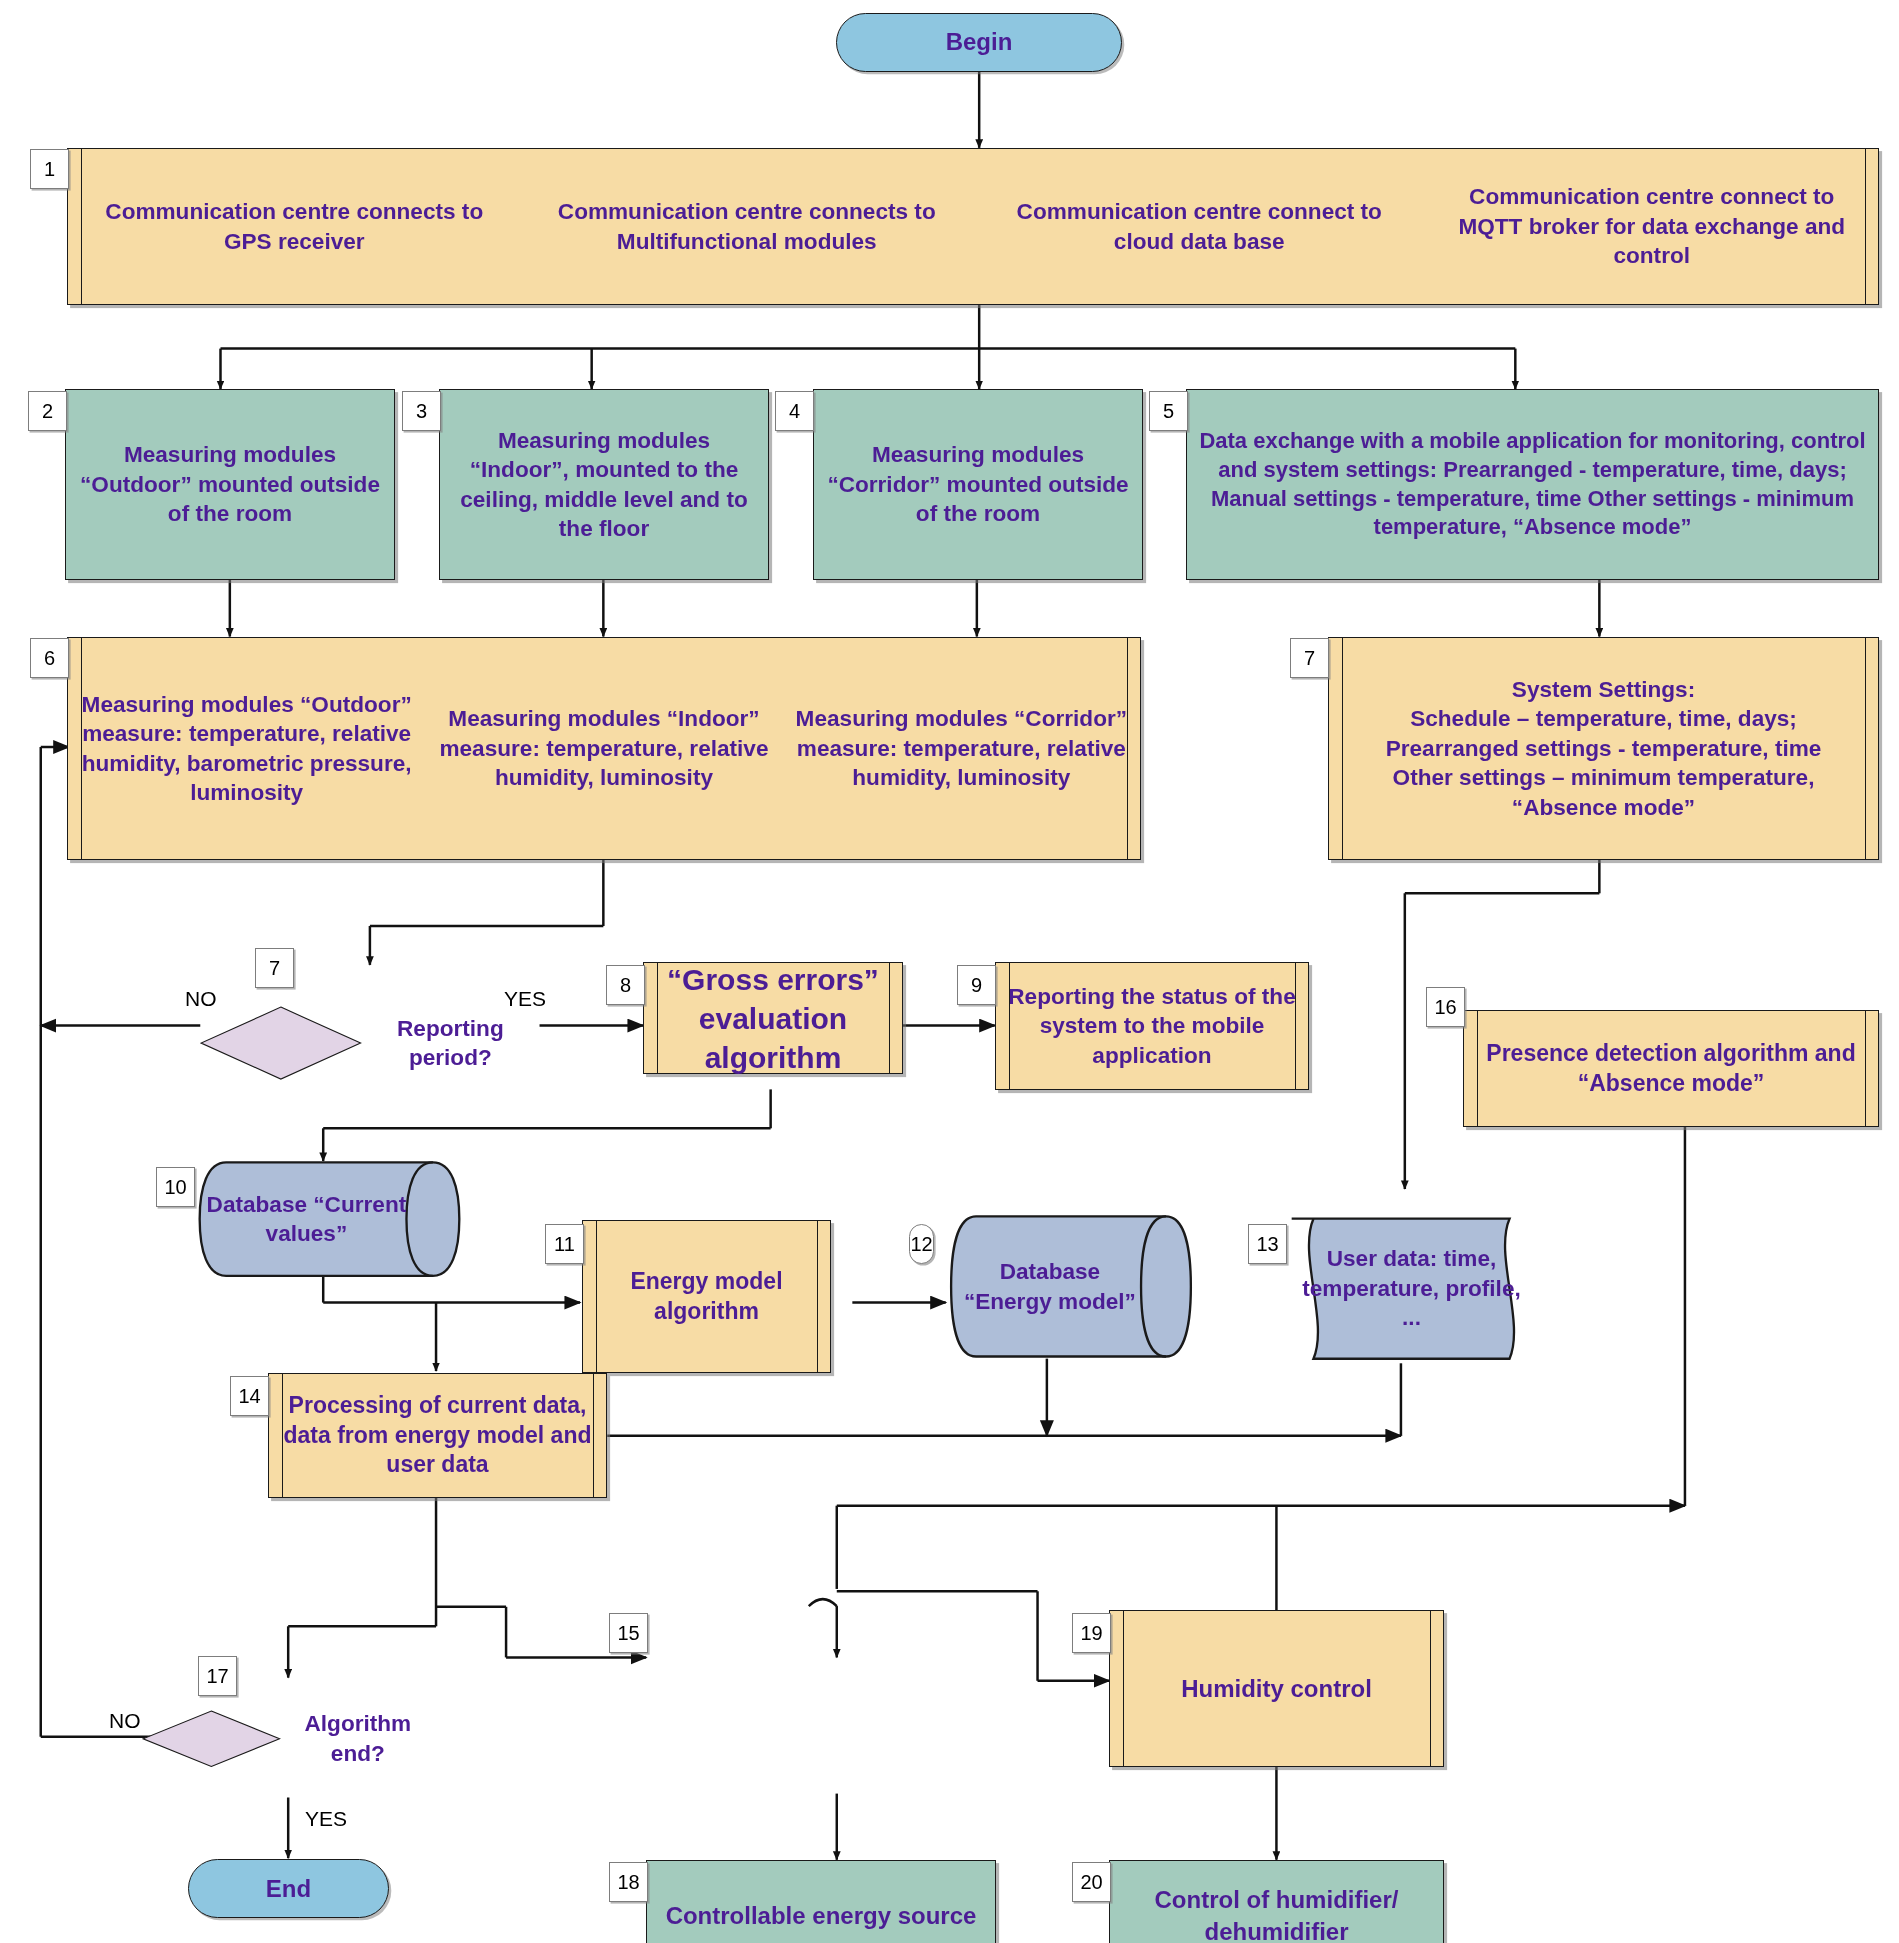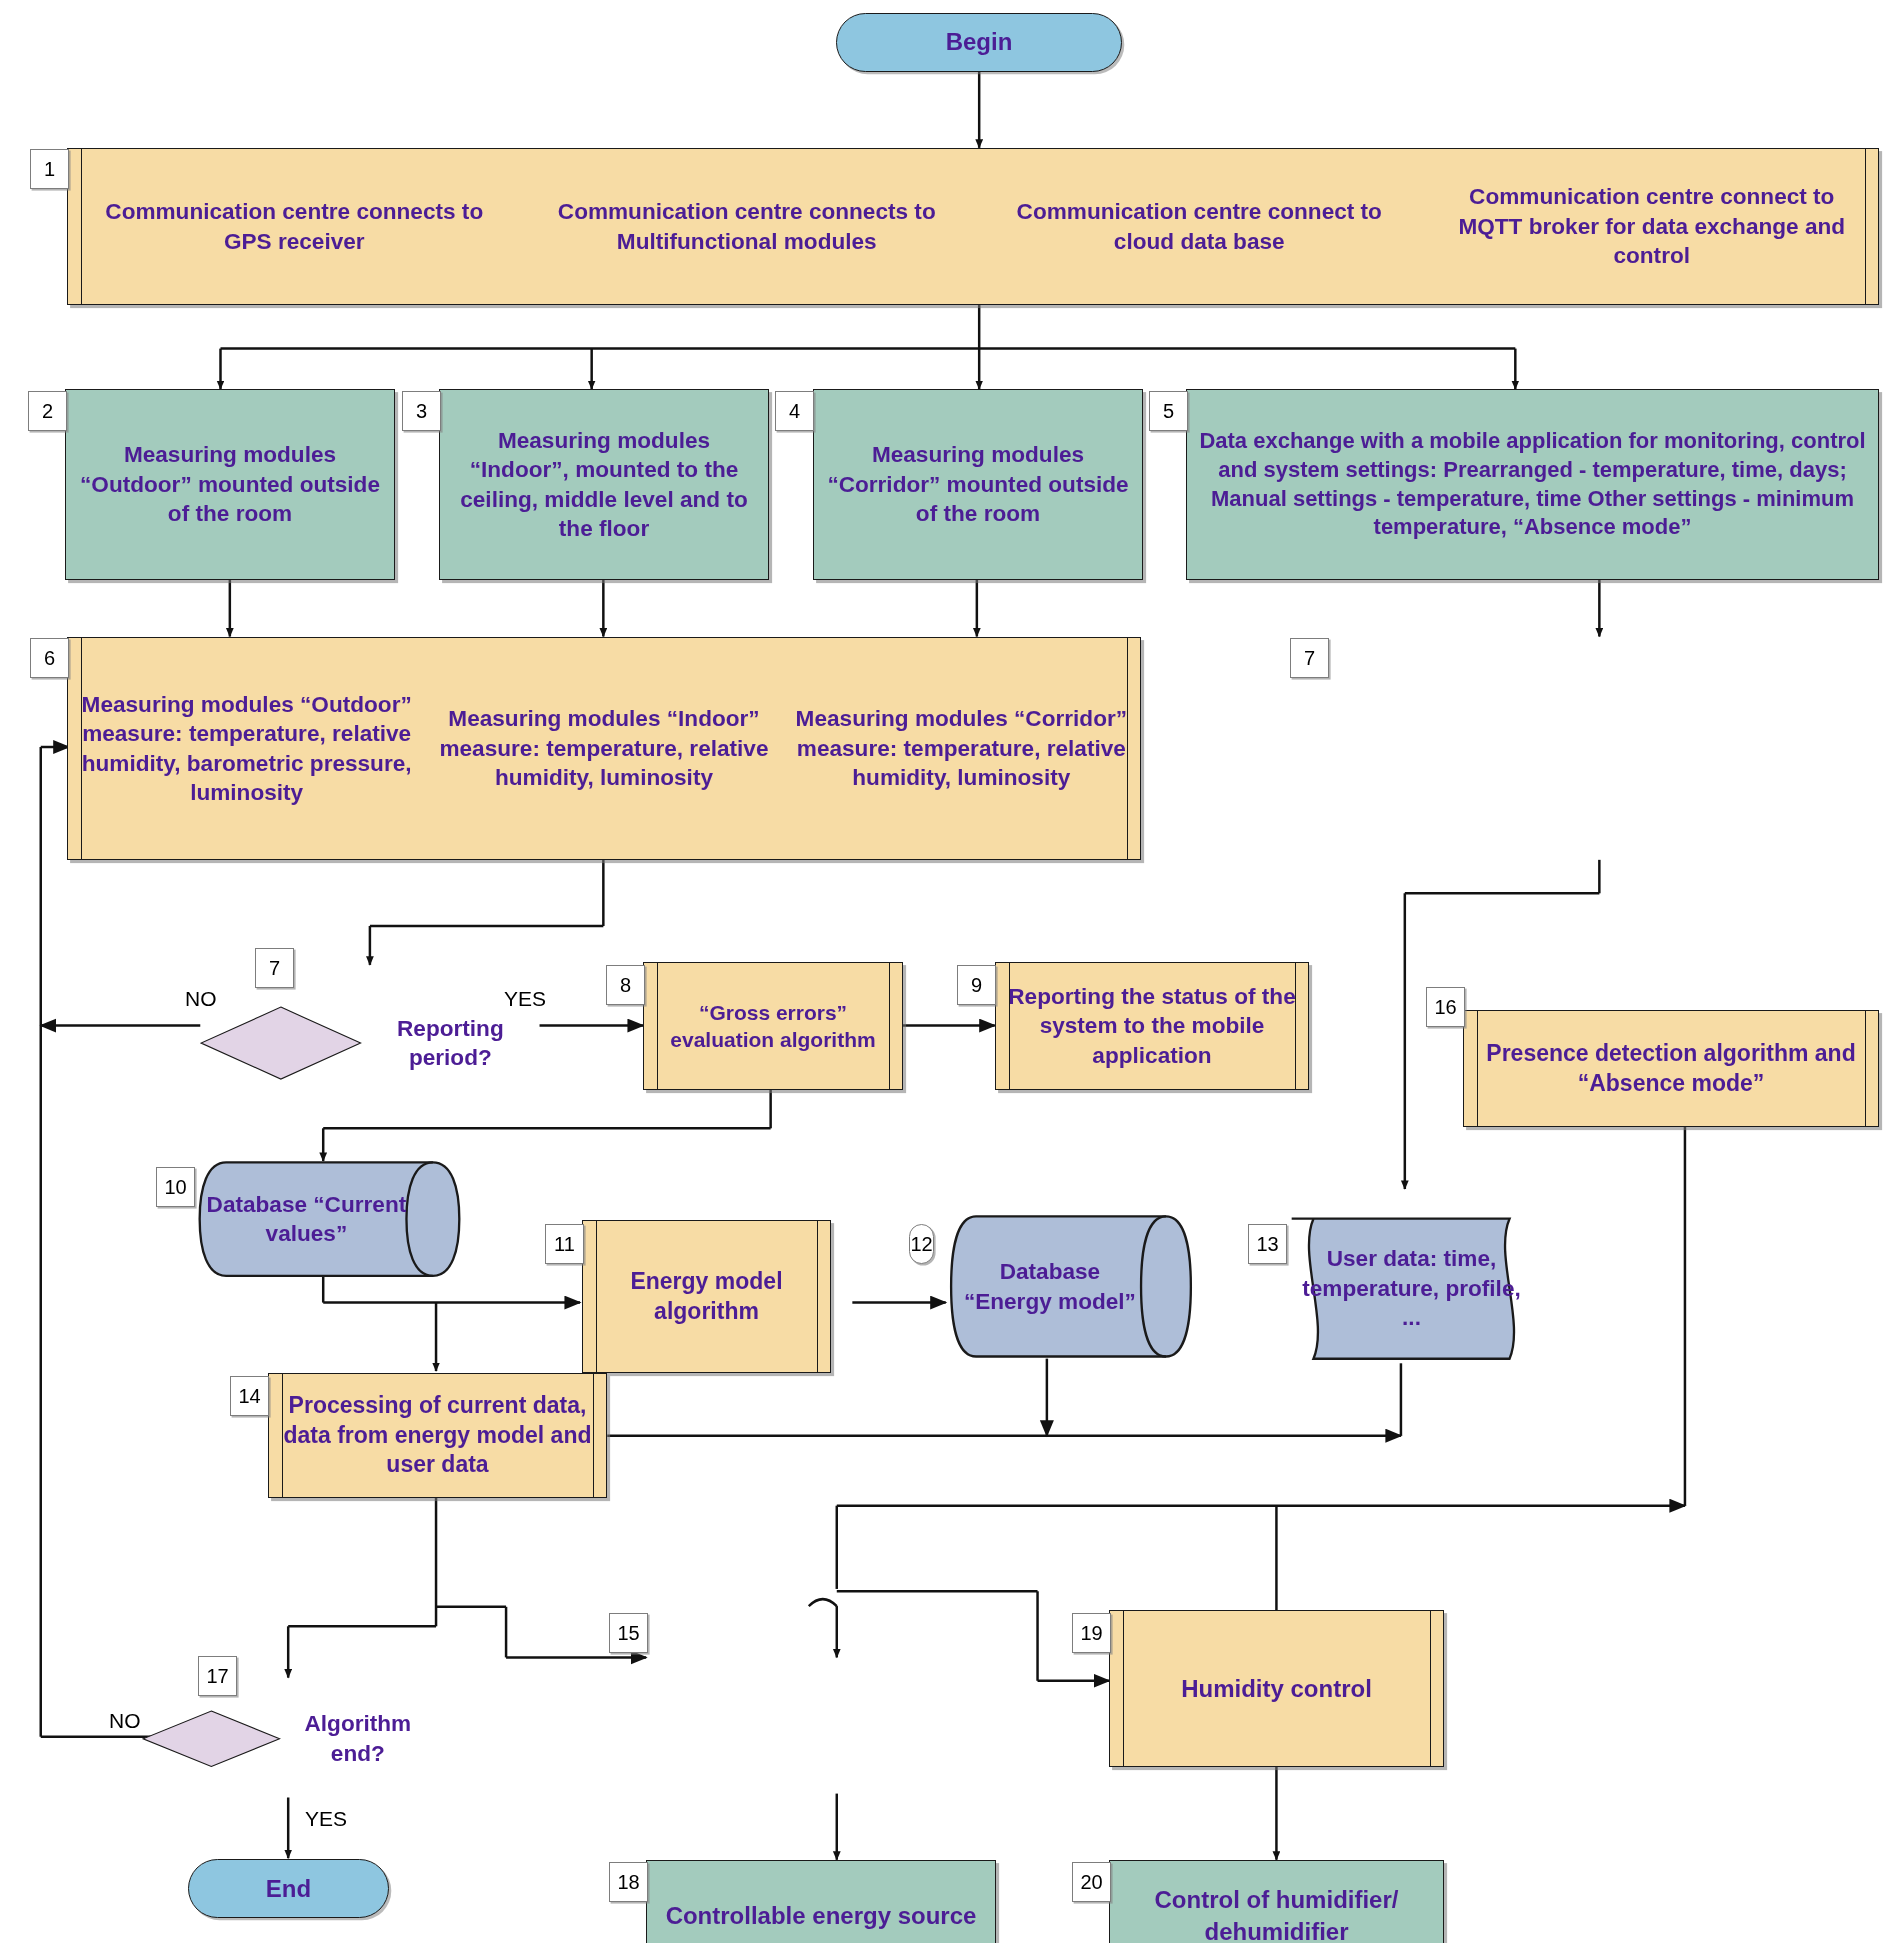--- a/index.html
+++ b/index.html
@@ -251,33 +251,40 @@
   <div class="tag" style="left:30px; top:638px; width:39px; height:40px;">6</div>
   <div class="node proc" style="left:67px; top:637px; width:1074px; height:223px; font-size:22.6px;">
     <div class="cols">
       <div>Measuring modules “Outdoor” measure: temperature, relative humidity, barometric pressure, luminosity</div>
       <div>Measuring  modules “Indoor” measure: temperature, relative humidity, luminosity</div>
       <div>Measuring  modules “Corridor” measure: temperature, relative humidity, luminosity</div>
     </div>
   </div>
 
   <div class="tag" style="left:1290px; top:638px; width:39px; height:40px;">7</div>
+  <div class="node proc" style="left:1328px; top:637px; width:551px; height:223px; font-size:22.6px; white-space:pre-line;">
+    <span class="txt">System Settings:
+Schedule – temperature, time, days;
+Prearranged settings - temperature, time
+Other settings – minimum temperature,
+“Absence mode”</span>
+  </div>
 
   <div class="tag" style="left:255px; top:948px; width:39px; height:40px;">7</div>
   <div class="node decision" style="left:200px; top:965px; width:339px; height:156px; font-size:22.6px;">
     <svg class="svgshape" viewBox="0 0 436 200" preserveAspectRatio="none">
       <polygon points="218,3 433,100 218,197 3,100" fill="#e2d4e6" stroke="#1a1a1a" stroke-width="3"></polygon>
     </svg>
     <span class="txt">Reporting period?</span>
   </div>
   <div class="edge-label" style="left:185px; top:987px;">NO</div>
   <div class="edge-label" style="left:504px; top:987px;">YES</div>
 
   <div class="tag" style="left:606px; top:965px; width:39px; height:40px;">8</div>
-  <div class="node proc" style="left:643px; top:962px; width:260px; height:128px; font-size:21px;">
+  <div class="node proc" style="left:643px; top:962px; width:260px; height:112px; font-size:30px;">
     <span class="txt">“Gross errors” evaluation algorithm</span>
   </div>
 
   <div class="tag" style="left:957px; top:965px; width:39px; height:40px;">9</div>
   <div class="node proc" style="left:995px; top:962px; width:314px; height:128px; font-size:22.6px;">
     <span class="txt">Reporting the status of the system to the mobile application</span>
   </div>
 
   <div class="tag" style="left:1426px; top:987px; width:39px; height:40px;">16</div>
   <div class="node proc" style="left:1463px; top:984px; width:416px; height:117px; font-size:23px;margin-top:26px;">

